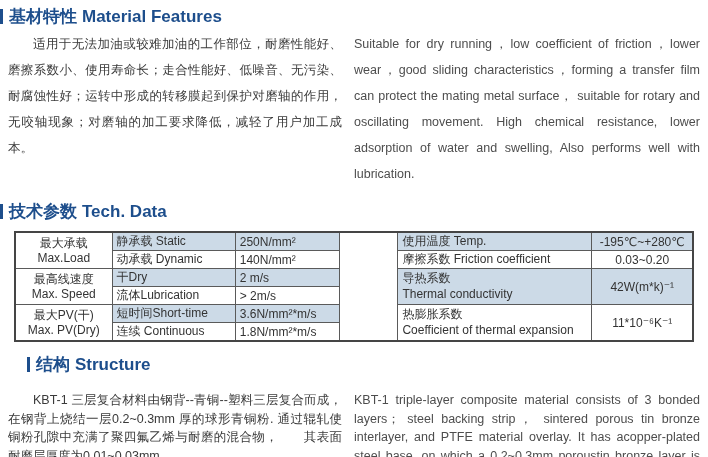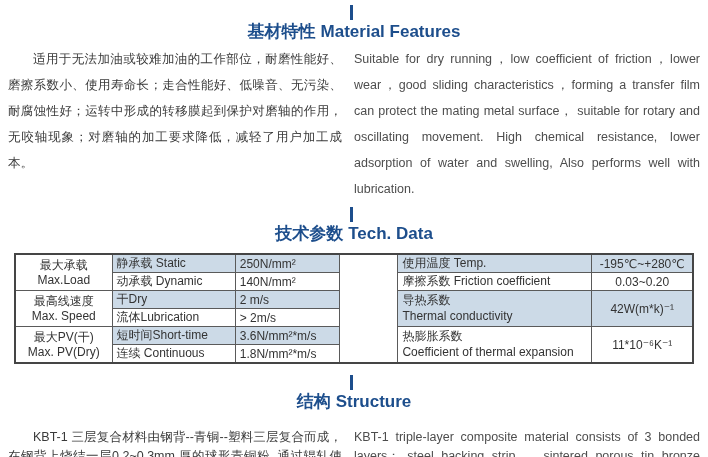--- a/index.html
+++ b/index.html
@@ -9,27 +9,27 @@
   *{box-sizing:border-box;}
   html,body{margin:0;padding:0;}
   body{
     width:708px;height:457px;overflow:hidden;background:#ffffff;
     font-family:"Liberation Sans","DejaVu Sans",sans-serif;
     color:#3c3c3c;
   }
   .page{position:relative;width:708px;height:457px;}
 
   
-  .section-heading{display:flex;align-items:center;margin:0;flex-direction:column;}
+  .section-heading{display:flex;align-items:center;margin:0;}
   .accent-bar{display:inline-block;width:3px;height:15px;background:var(--accent);margin-right:6px;flex:0 0 auto;}
   .heading-text{font-size:17px;font-weight:bold;color:var(--accent);white-space:nowrap;}
   .heading-text .en{margin-left:5px;}
   .h1{margin-top:5px;}
-  .h2{margin-top:5px;}
-  .h3{margin-top:11px;}
+  .h2{margin-top:13px;}
+  .h3{margin-top:11px;padding-left:27px;}
 
   
   .cols{display:flex;padding:0 8px 0 8px;}
   .col-zh{width:334px;margin-right:12px;flex:0 0 auto;}
   .col-en{flex:1;}
   .para{font-size:12.5px;text-align:justify;margin:0;}
   .para.zh{color:#3a3a3a;text-indent:2em;}
   .para.en{color:#4d4d4d;}
   .sec-features .para{line-height:26px;margin-top:3px;}
   .sec-structure .para{line-height:18.5px;margin-top:15px;}

